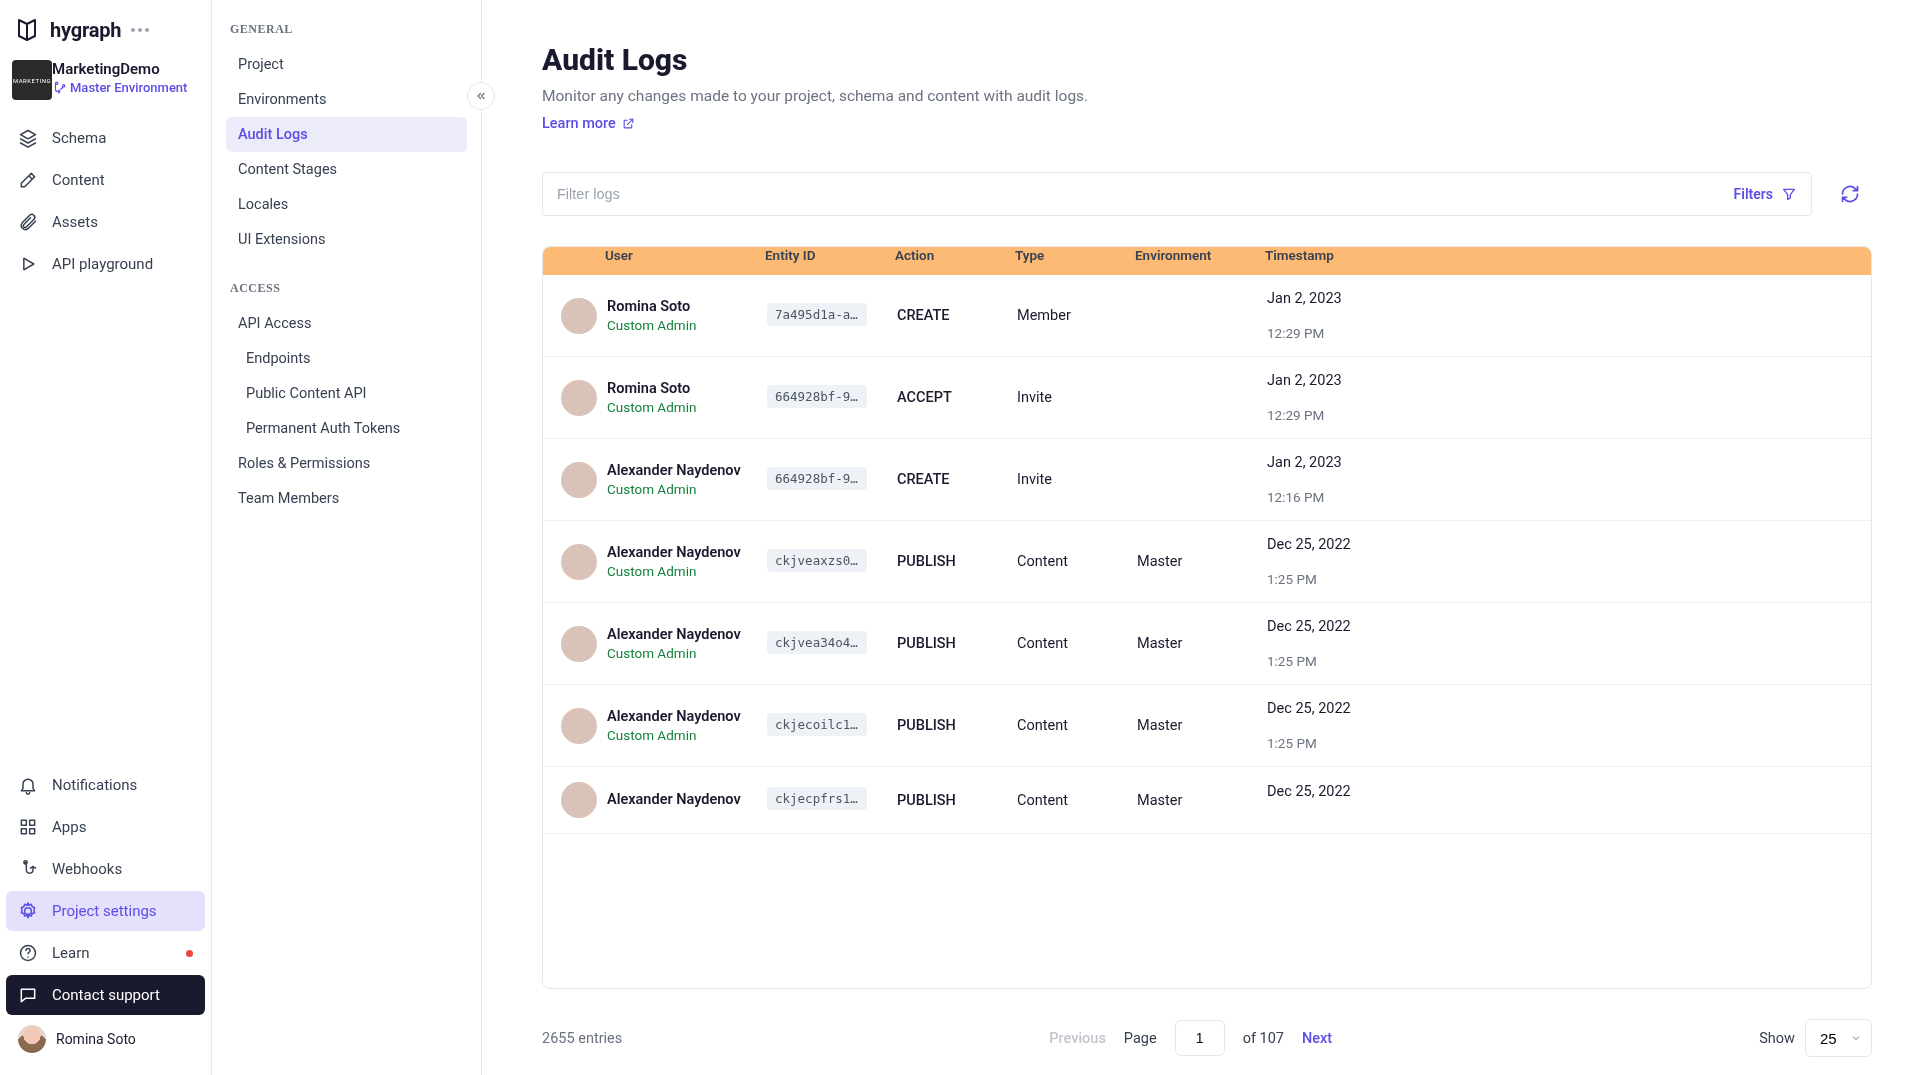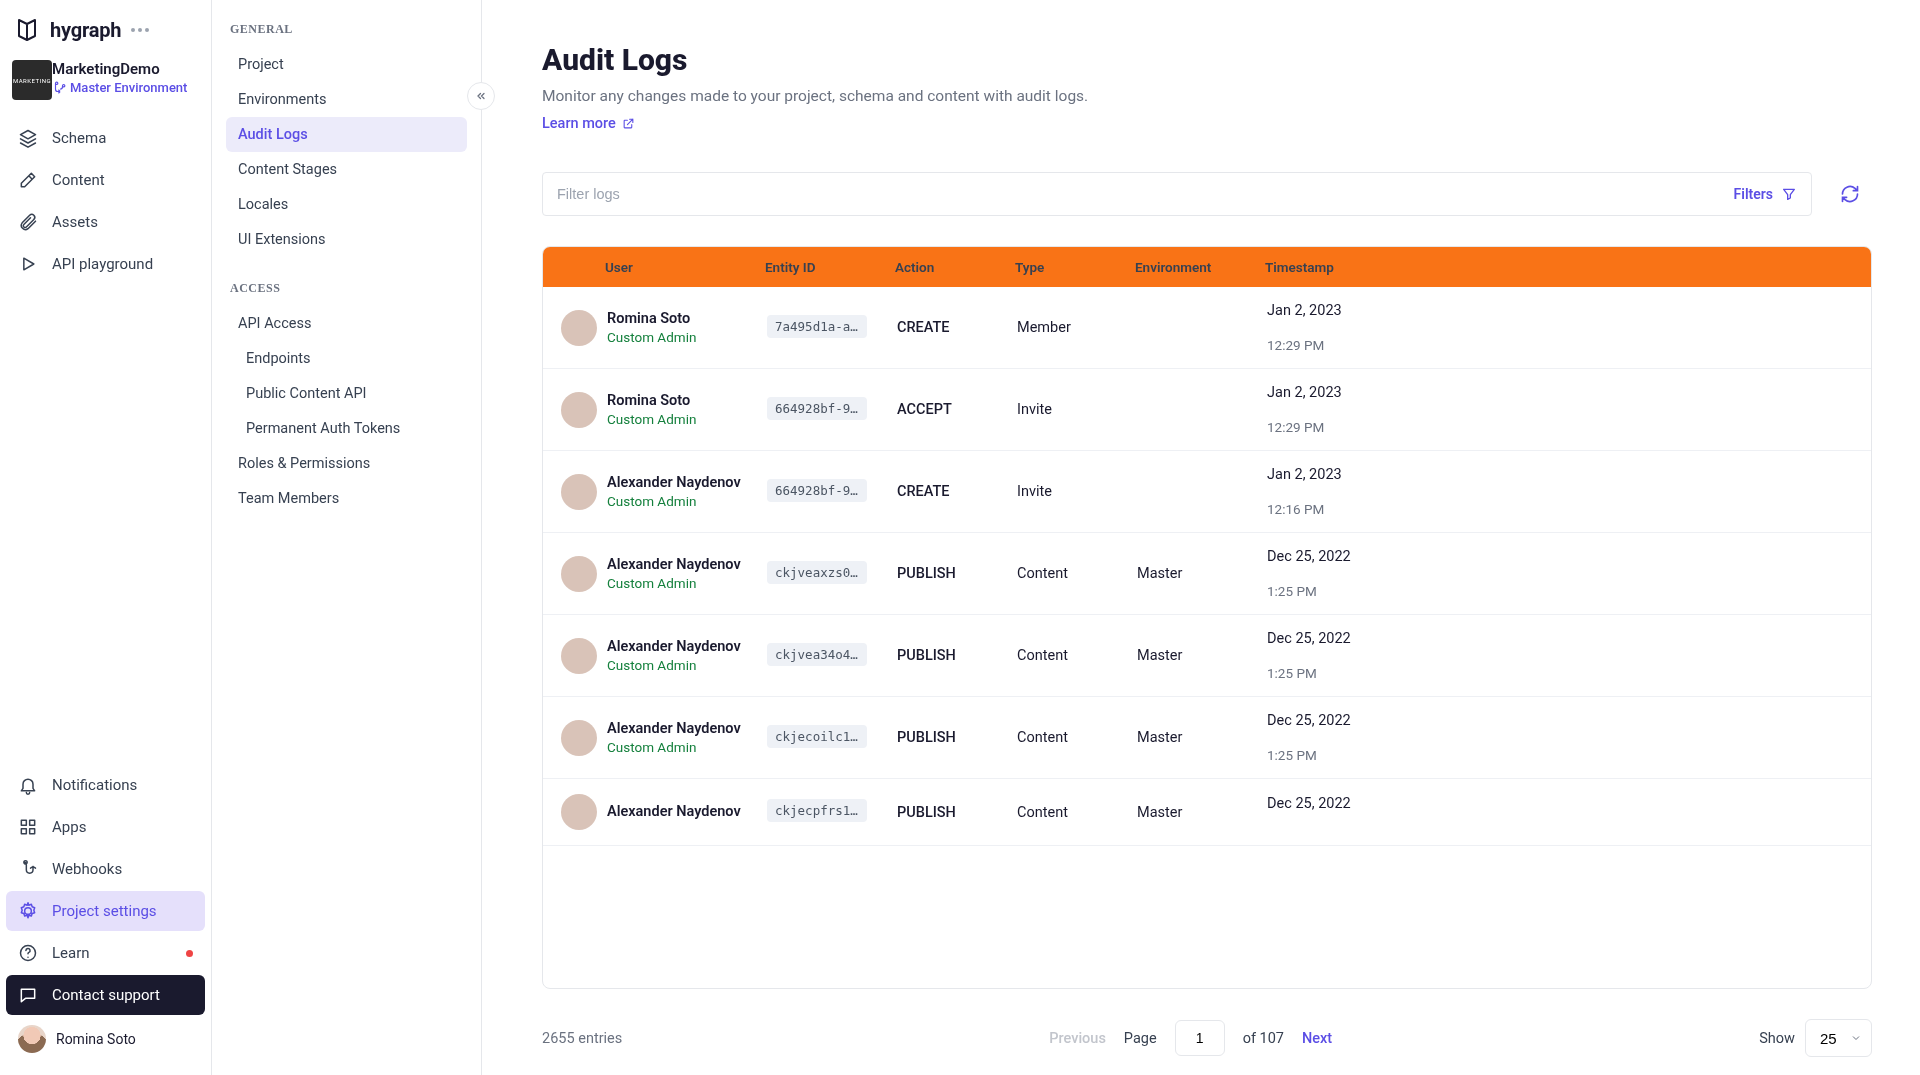--- a/index.html
+++ b/index.html
@@ -44,21 +44,21 @@
 .learn-more { color: #5b4ee5; font-weight: 500; display: inline-flex; align-items: center; gap: 6px; margin-top: 10px; font-size: 14.5px; cursor: pointer; }
 .filter-row { display: flex; gap: 16px; margin-top: 26px; align-items: stretch; }
 .filter-box { flex: 1; border: 1px solid #e5e7eb; border-radius: 4px; display: flex; padding: 0 14px; height: 44px; }
 .filter-input { flex: 1; border: none; outline: none; font-size: 14.5px; color: #374151; background: transparent; }
 .filter-input::placeholder { color: #9ca3af; }
 .filters-btn { display: flex; align-items: center; gap: 8px; color: #5b4ee5; font-weight: 600; cursor: pointer; }
 .refresh-btn { width: 44px; display: flex; align-items: center; justify-content: center; color: #5b4ee5; cursor: pointer; }
 
 
 .table-wrap { border: 1px solid #e5e7eb; border-radius: 8px; margin-top: 16px; overflow: hidden; display: flex; flex-direction: column; flex: 1; min-height: 0; }
-.thead { background: #f97316; display: flex; padding: 12px 18px 12px 62px; font-size: 13.5px; font-weight: 600; color: #374151; }
+.thead { background: #fdba74; display: flex; padding: 0 18px 12px 62px; font-size: 13.5px; font-weight: 600; color: #374151; }
 .col-user { width: 160px; }
 .col-entity { width: 130px; }
 .col-action { width: 120px; }
 .col-type { width: 120px; }
 .col-env { width: 130px; }
 .col-ts { flex: 1; }
 .tbody { overflow-y: auto; flex: 1; }
 .row { display: flex; align-items: center; padding: 15px 18px; border-bottom: 1px solid #eef0f4; }
 .row .avatar { width: 36px; height: 36px; border-radius: 50%; margin-right: 10px; flex-shrink: 0; background: #d9c3b8; overflow:hidden;}
 .row .user-block { width: 160px; }

